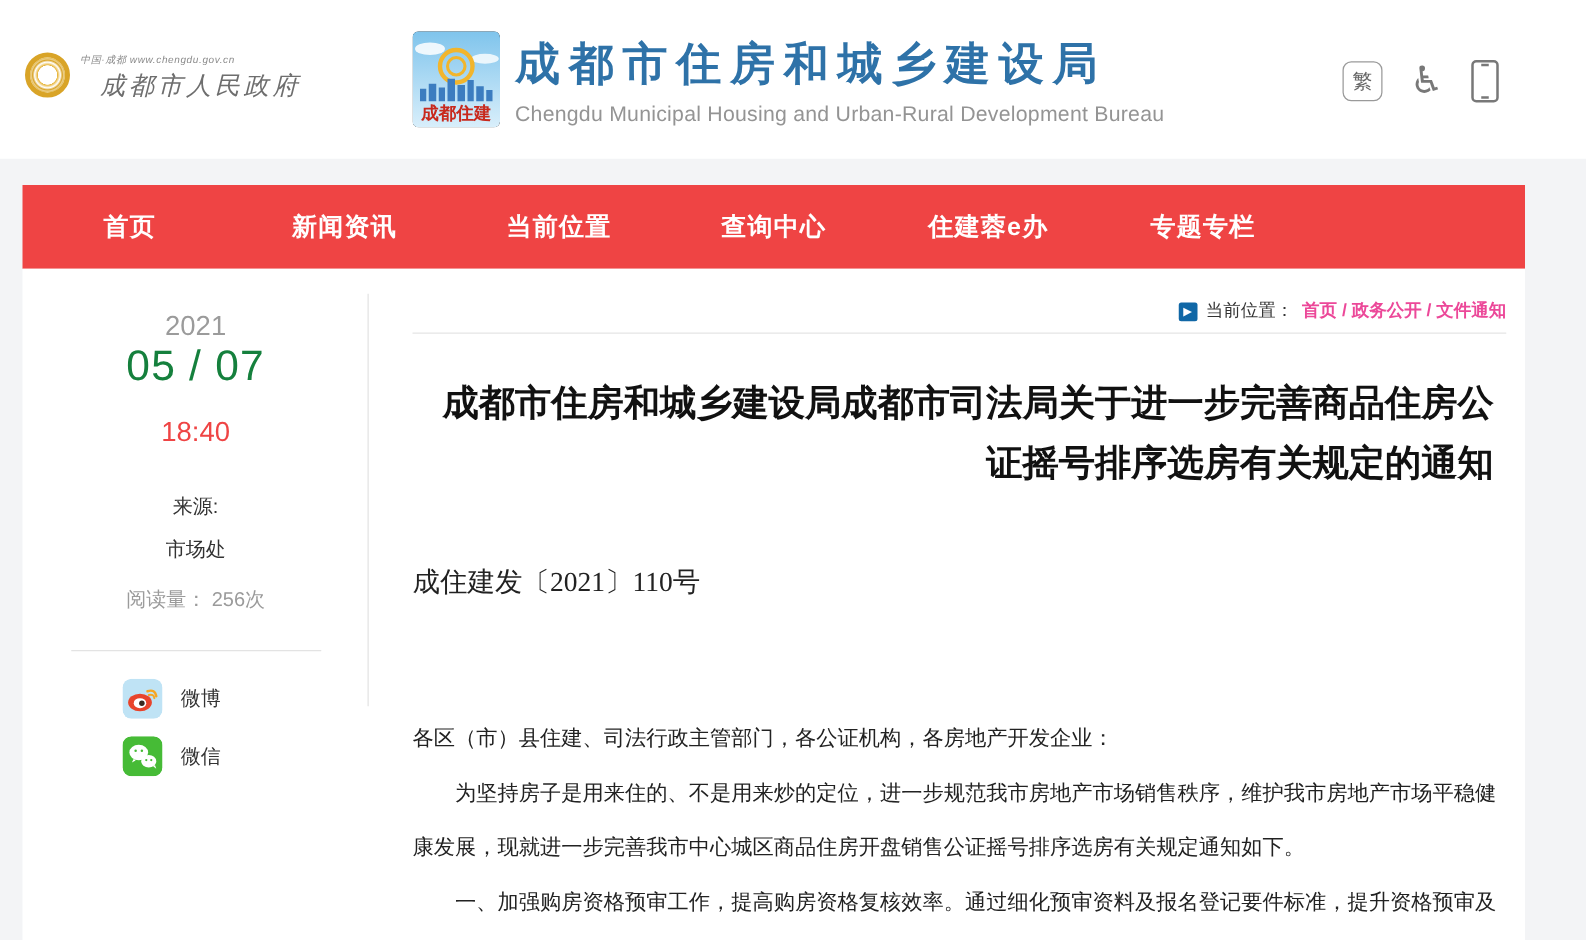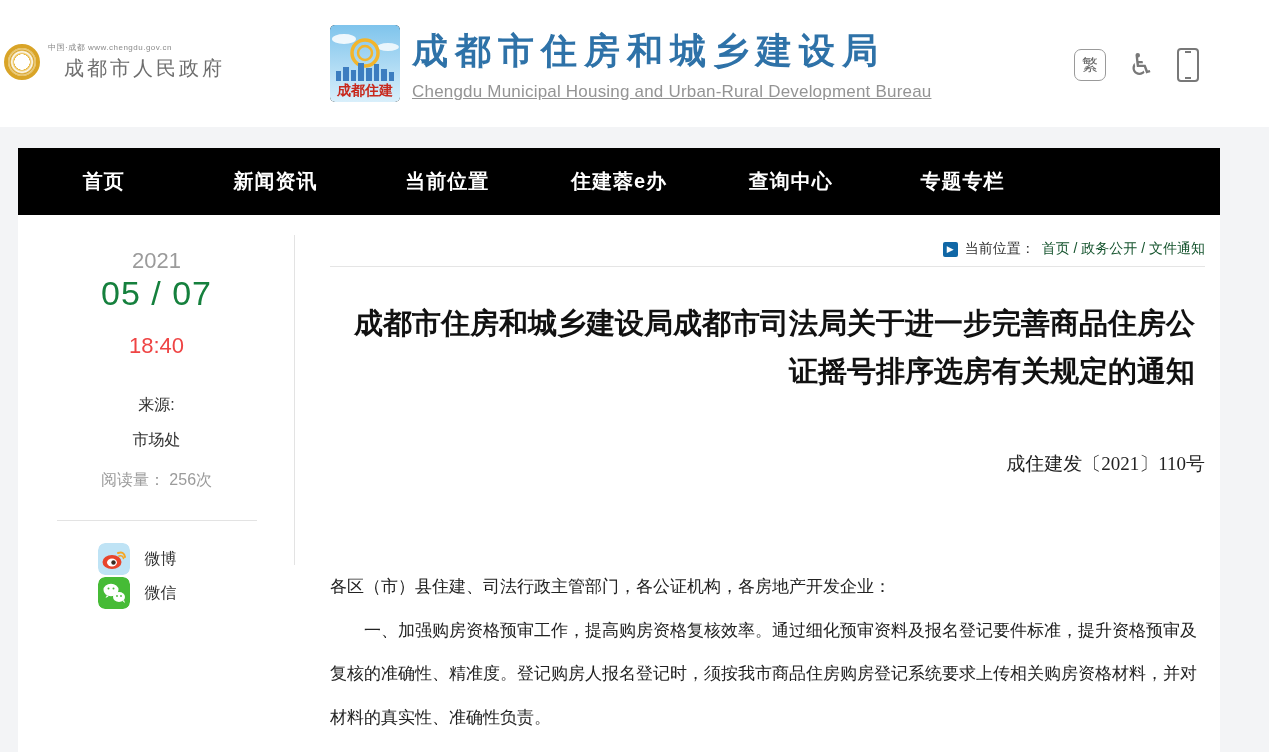--- a/index.html
+++ b/index.html
@@ -2,75 +2,75 @@
 <html><head>
 <meta charset="utf-8">
 <style>
   * { margin:0; padding:0; box-sizing:border-box; }
   html,body { width:1269px; height:752px; overflow:hidden; }
   body { background:#f3f4f6; font-family:"Liberation Sans","DejaVu Sans",sans-serif; }
 
   
   .site-header { position:relative; width:1269px; height:127px; background:#ffffff; }
 
-  .gov-logo { position:absolute; left:4px; top:42px; display:flex; align-items:center; gap:8px; }
+  .gov-logo { position:absolute; left:20px; top:42px; display:flex; align-items:flex-start; gap:8px;font-style:italic; }
   .gov-emblem { width:36px; height:36px; border-radius:50%; border:4px solid #d9a427;
                 background:radial-gradient(circle at 50% 50%, #fff 0 38%, #e7b53a 40%, #fff 52%, #d9a427 60%, #fff 70%);
                 box-shadow:inset 0 0 0 1px #e7c368; }
   .gov-text .gov-small { font-size:8px; color:#8a8a8a; letter-spacing:0.5px; }
   .gov-text .gov-name { font-family:"Liberation Serif","DejaVu Serif",serif; font-size:20px; color:#6e6e6e; letter-spacing:3px; margin-top:2px;margin-left:16px; }
 
   .brand { position:absolute; left:330px; top:25px; display:flex; align-items:flex-start; gap:12px; }
   .brand-icon { width:70px; height:77px; border-radius:4px; overflow:hidden; flex:0 0 auto;text-decoration:underline; }
   .brand-text { padding-top:2px; }
   .brand-title { font-size:36px; font-weight:bold; color:#2e72a8; letter-spacing:7px; white-space:nowrap; }
-  .brand-subtitle { font-size:17px; color:#949494; margin-top:6px; letter-spacing:0.2px; white-space:nowrap;text-decoration:underline; }
+  .brand-subtitle { font-size:17px; color:#949494; margin-top:6px; letter-spacing:0.2px; white-space:nowrap; }
 
   .header-tools { position:absolute; right:70px; top:48px; display:flex; align-items:center; gap:22px; }
   .tool-traditional { width:32px; height:32px; border:1px solid #9a9a9a; border-radius:7px; color:#666;
                       font-size:16px; display:flex; align-items:center; justify-content:center; cursor:pointer; background:#fff; }
   .tool-accessible { font-size:30px; color:#787878; line-height:1; cursor:pointer; font-family:"DejaVu Sans",sans-serif; }
   .tool-mobile { position:relative; width:22px; height:34px; border:2px solid #787878; border-radius:4px; cursor:pointer; }
   .tool-mobile::before { content:""; position:absolute; top:1px; left:50%; transform:translateX(-50%); width:6px; height:2px; background:#787878; }
   .tool-mobile::after  { content:""; position:absolute; bottom:1px; left:50%; transform:translateX(-50%); width:6px; height:2px; background:#787878; }
 
   
   .page-wrap { position:absolute; left:18px; top:148px; width:1202px; }
 
-  .main-nav { height:67px; background:#000000; display:grid; grid-template-columns:repeat(7,1fr); align-items:center; }
+  .main-nav { height:67px; background:#ef4444; display:grid; grid-template-columns:repeat(7,1fr); align-items:center; }
   .nav-item { color:#ffffff; font-size:20px; font-weight:bold; text-align:center; text-decoration:none; letter-spacing:1px; cursor:pointer; }
 
   .content { background:#ffffff; margin-top:0; min-height:537px; display:flex; }
 
   
   .sidebar { position:relative; width:277px; flex:0 0 auto; text-align:center; padding-top:33px; }
   .sidebar::after { content:""; position:absolute; right:0; top:20px; width:1px; height:330px; background:#e3e3e3; }
   .meta-year  { font-size:22px; color:#9b9b9b; }
   .meta-day   { font-size:34px; color:#15803d; letter-spacing:1px; }
   .meta-time  { font-size:22px; color:#ef4444; margin-top:20px; }
   .meta-source-label { font-size:16px; color:#333; margin-top:36px; }
   .meta-source-value { font-size:16px; color:#333; margin-top:14px; }
   .meta-views { font-size:16px; color:#9b9b9b; margin-top:19px; }
   .side-rule { width:200px; height:1px; background:#e3e3e3; margin:29px auto 0; }
 
-  .social { margin-top:22px; display:flex; flex-direction:column; gap:2px; align-items:center; }
+  .social { margin-top:22px; display:flex; flex-direction:column; gap:14px; align-items:center; }
   .social-row { width:118px; display:flex; align-items:center; gap:15px; cursor:pointer; }
   .social-label { font-size:16px; color:#333; }
   .icon-weibo, .icon-wechat { width:32px; height:32px; border-radius:7px; flex:0 0 auto; }
 
   
   .article { flex:1; padding:0 15px 30px 35px; }
   .breadcrumb-row { display:flex; justify-content:flex-end; align-items:center; gap:7px; padding-top:25px; }
   .crumb-icon { width:15px; height:15px; background:#1067a6; color:#fff; font-size:9px; display:flex; align-items:center; justify-content:center; border-radius:2px; }
   .crumb-label { font-size:14px; color:#333; }
-  .crumb-path  { font-size:14px; color:#14532d; cursor:pointer; }
+  .crumb-path  { font-size:14px; color:#ec4899; cursor:pointer;font-weight:bold; }
   .crumb-rule { height:1px; background:#e5e5e5; margin-top:8px; }
 
   .article-title { font-size:29px; font-weight:bold; color:#111; text-align:right; line-height:48px; margin:32px 10px 0; }
-  .doc-number { font-family:"Liberation Serif","DejaVu Serif",serif; font-size:19px; color:#222; text-align:right; margin-top:56px; }
+  .doc-number { font-family:"Liberation Serif","DejaVu Serif",serif; font-size:22px; color:#222; text-align:left; margin-top:56px; }
 
   .body-text { margin-top:88px; font-family:"Liberation Serif","DejaVu Serif",serif; font-size:17px; color:#222; line-height:43.5px; }
   .body-text p.indent { text-indent:2em; }
 </style>
 </head>
 <body>
 
 <header class="site-header">
   <div class="gov-logo">
     <div class="gov-emblem"></div>
@@ -119,22 +119,22 @@
     <div class="tool-accessible">♿</div>
     <div class="tool-mobile"></div>
   </div>
 </header>
 
 <div class="page-wrap">
   <nav class="main-nav">
     <a class="nav-item">首页</a>
     <a class="nav-item">新闻资讯</a>
     <a class="nav-item">当前位置</a>
+    <a class="nav-item">查询中心</a>
     <a class="nav-item">住建蓉e办</a>
-    <a class="nav-item">查询中心</a>
     <a class="nav-item">专题专栏</a>
   </nav>
 
   <div class="content">
     <aside class="sidebar">
       <div class="meta-year">2021</div>
       <div class="meta-day">05 / 07</div>
       <div class="meta-time">18:40</div>
       <div class="meta-source-label">来源:</div>
       <div class="meta-source-value">市场处</div>
@@ -176,17 +176,18 @@
         <span class="crumb-label">当前位置：</span>
         <span class="crumb-path">首页 / 政务公开 / 文件通知</span>
       </div>
       <div class="crumb-rule"></div>
 
       <h1 class="article-title">成都市住房和城乡建设局成都市司法局关于进一步完善商品住房公证摇号排序选房有关规定的通知</h1>
       <div class="doc-number">成住建发〔2021〕110号</div>
 
       <div class="body-text">
         <p>各区（市）县住建、司法行政主管部门，各公证机构，各房地产开发企业：</p>
+        <p class="indent">为坚持房子是用来住的、不是用来炒的定位，进一步规范我市房地产市场销售秩序，维护我市房地产市场平稳健康发展，现就进一步完善我市中心城区商品住房开盘销售公证摇号排序选房有关规定通知如下。</p>
         <p class="indent">一、加强购房资格预审工作，提高购房资格复核效率。通过细化预审资料及报名登记要件标准，提升资格预审及复核的准确性、精准度。登记购房人报名登记时，须按我市商品住房购房登记系统要求上传相关购房资格材料，并对材料的真实性、准确性负责。</p>
       </div>
     </main>
   </div>
 </div>
 
 </body></html>

